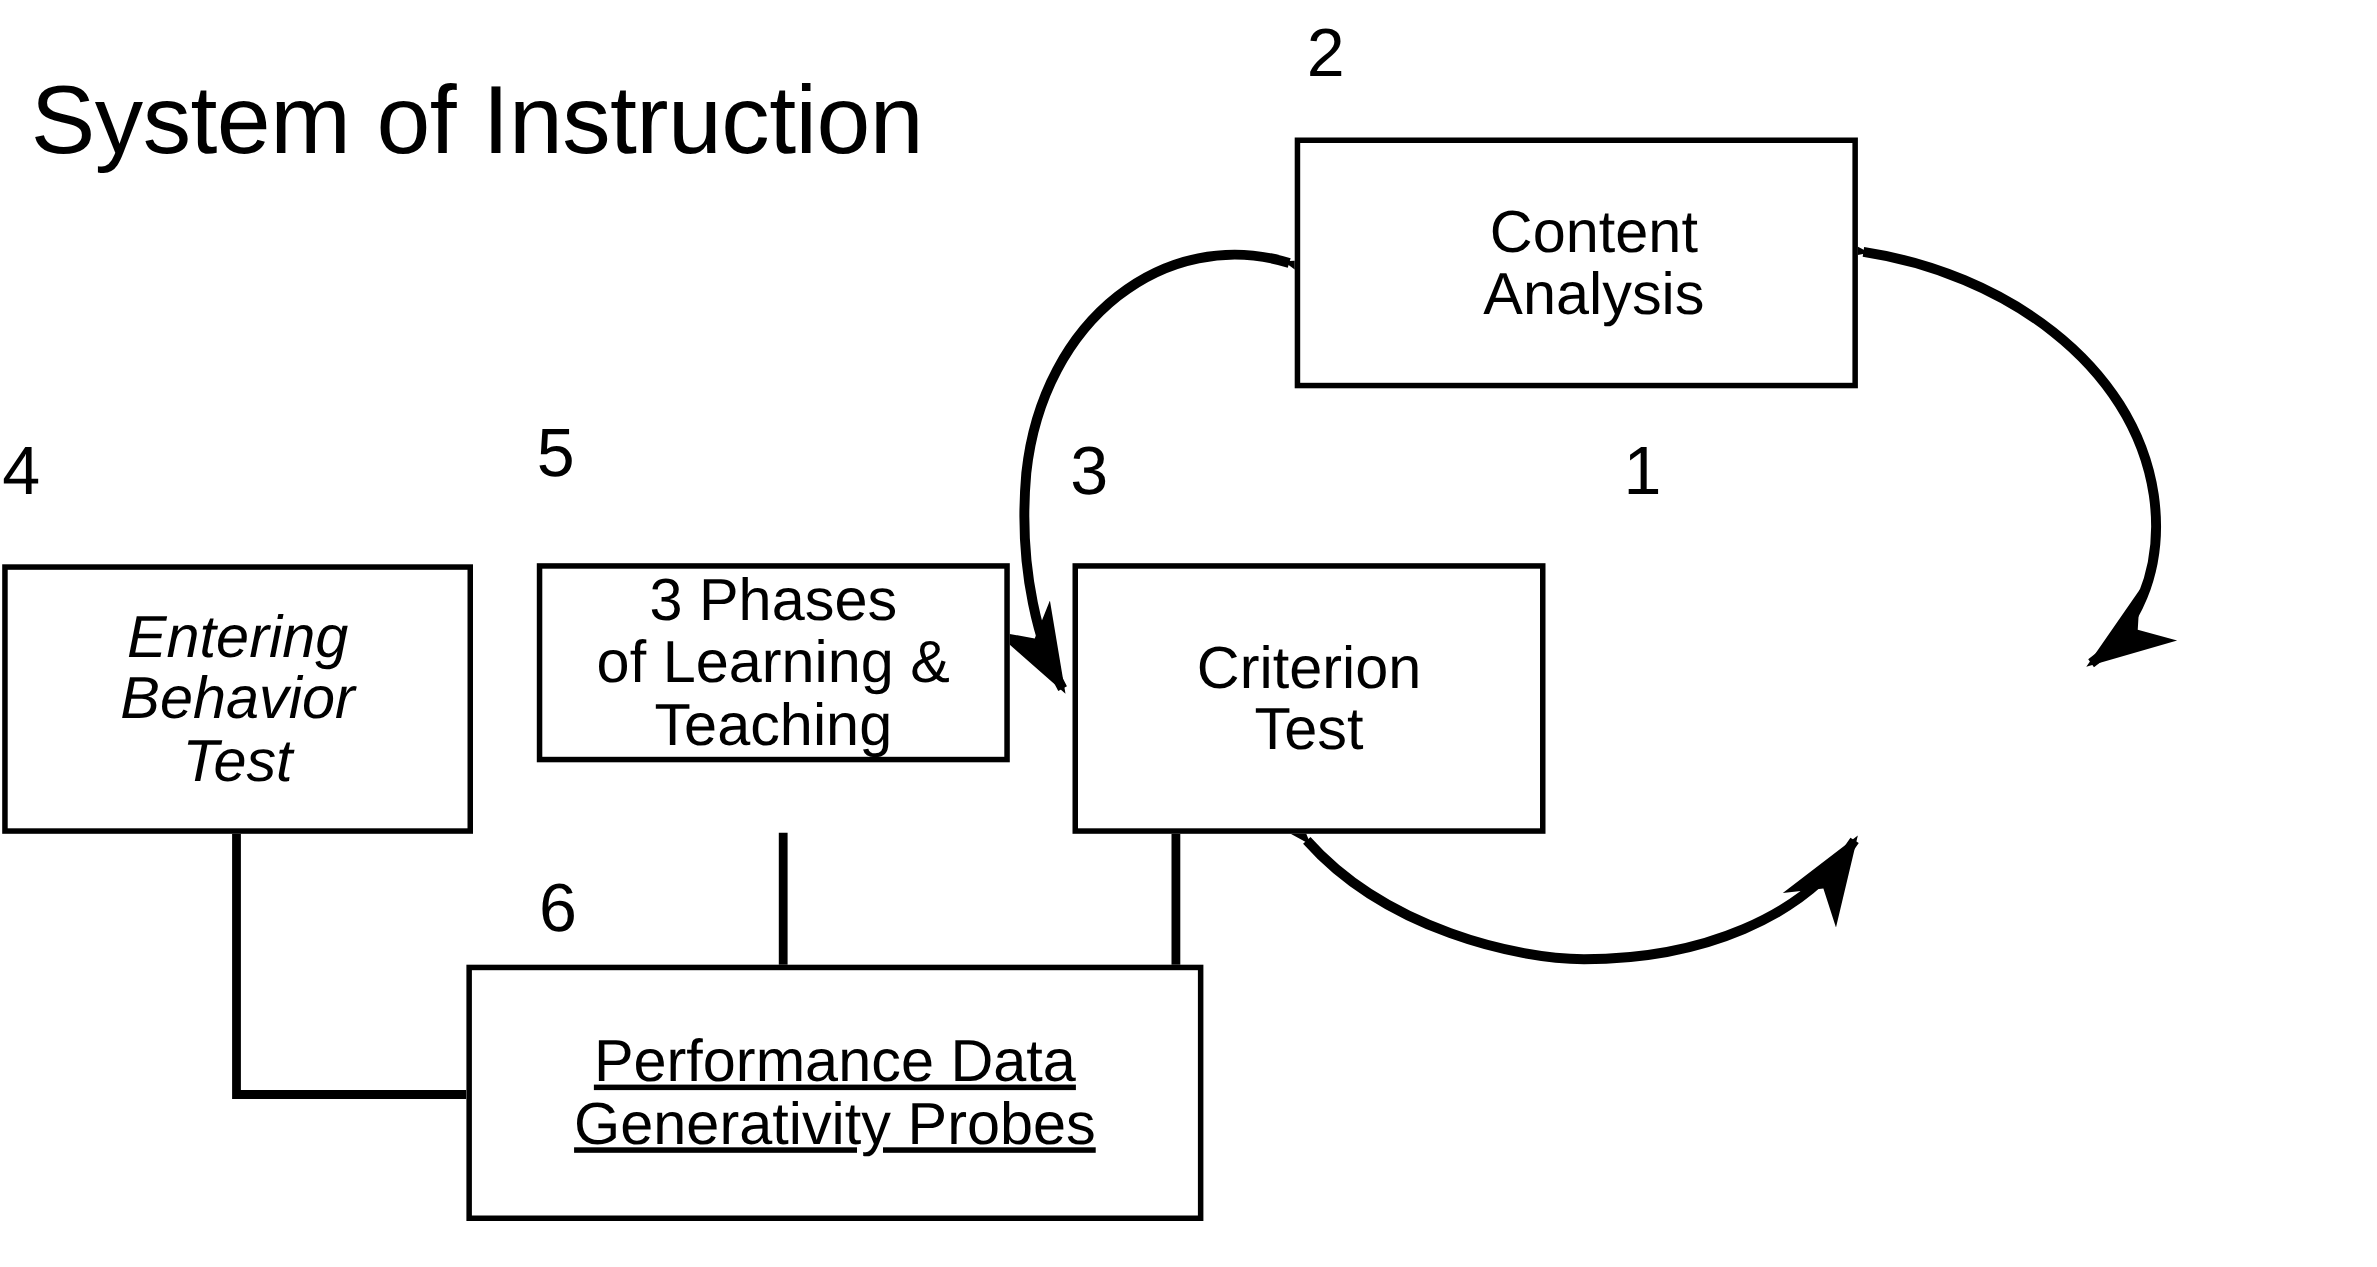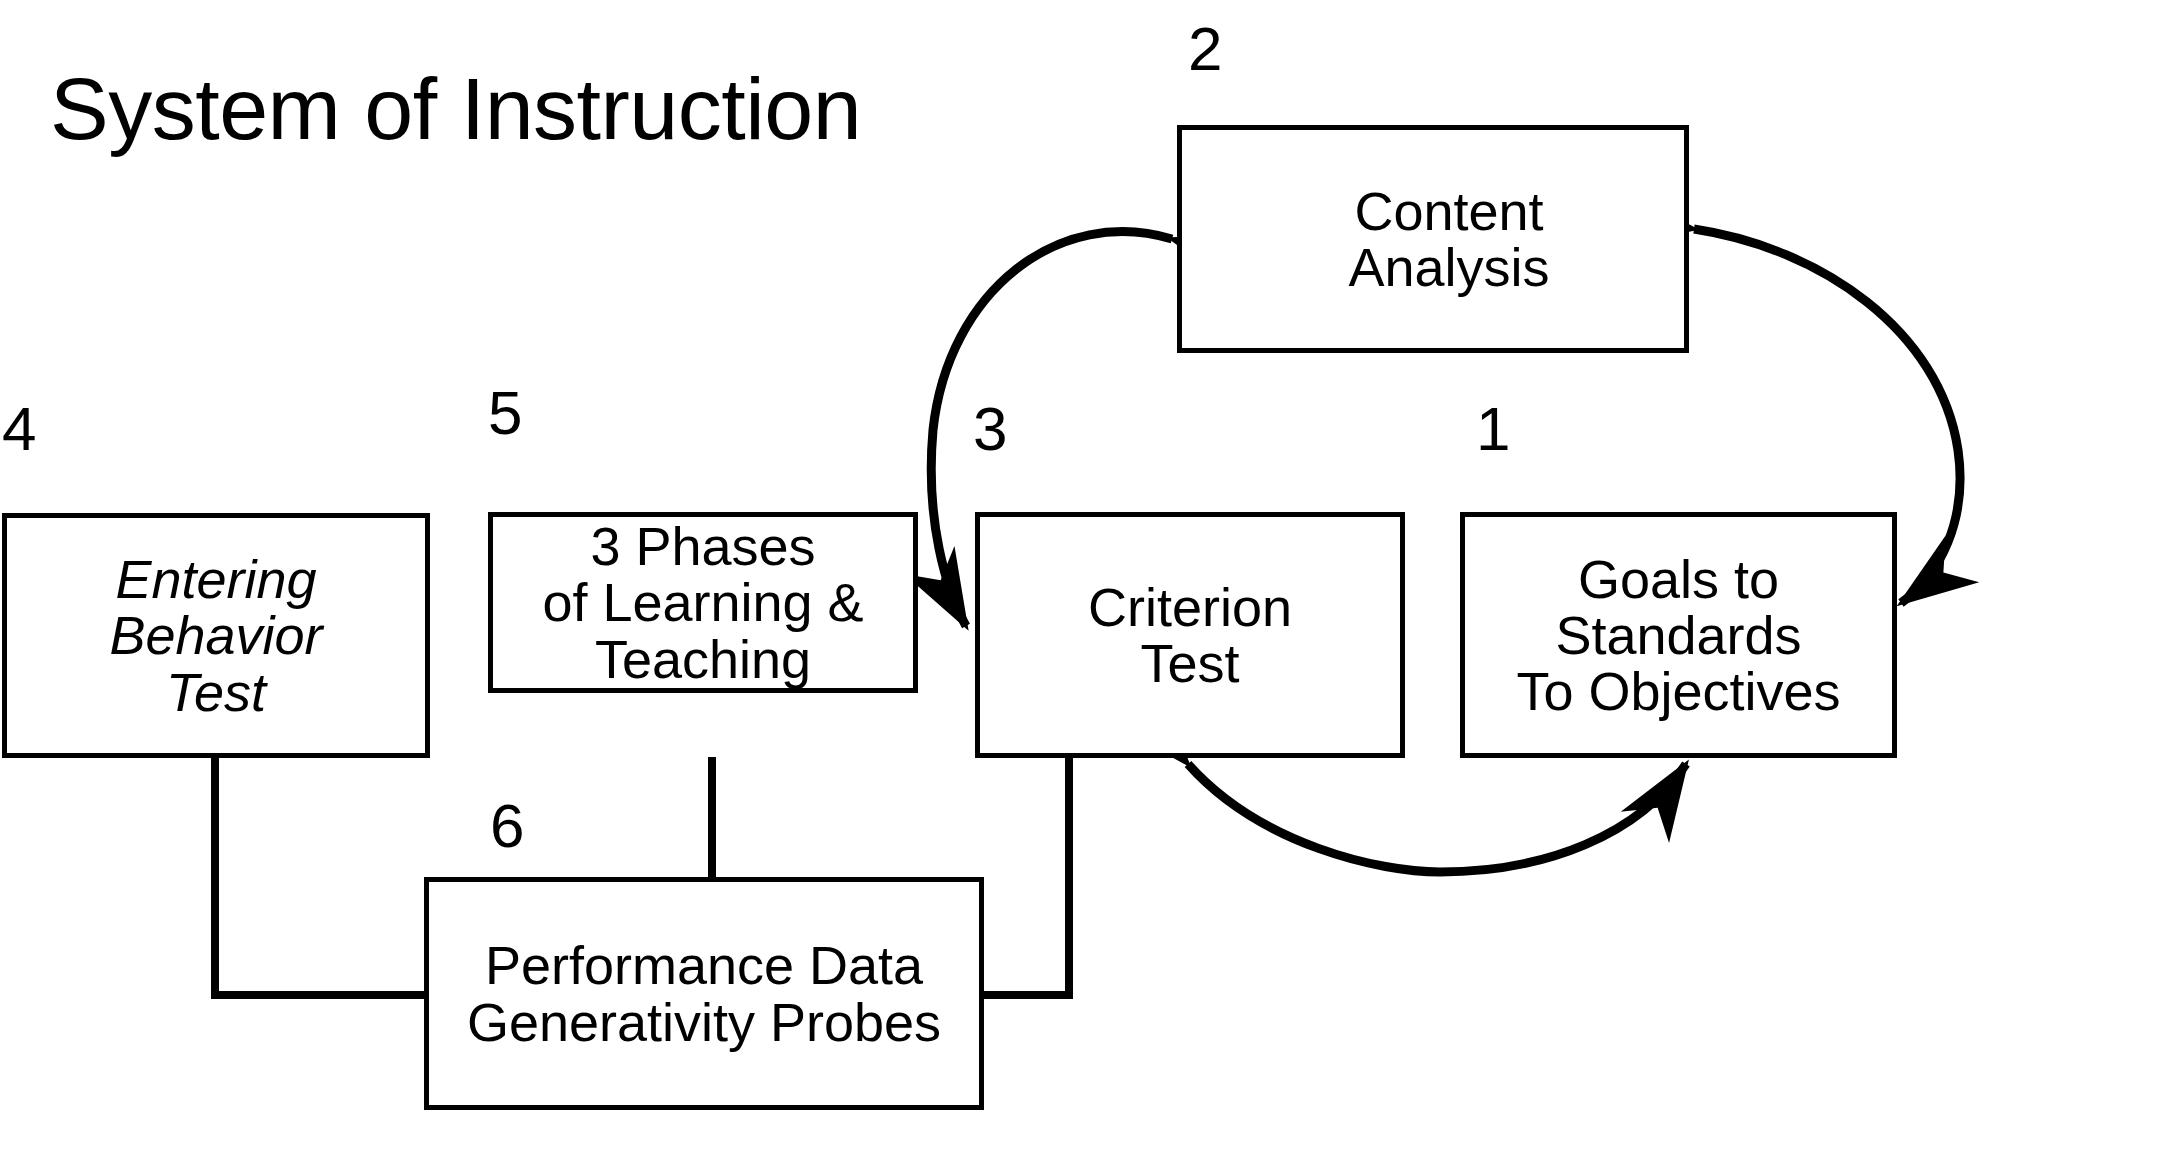--- a/index.html
+++ b/index.html
@@ -73,34 +73,29 @@
 
     <g>
       <path d="M1694,229 C1820,248 1940,330 1958,450 C1968,520 1940,575 1901,603" fill="none" stroke="#000" stroke-width="9" marker-start="url(#ah)" marker-end="url(#ah)"></path>
     </g>
 
     <g>
       <path d="M1188,764 C1260,845 1380,872 1440,872 C1545,872 1640,835 1686,764" fill="none" stroke="#000" stroke-width="9" marker-start="url(#ah)" marker-end="url(#ah)"></path>
     </g>
   </svg>
 
-  <div class="page-title" style="left:50px;top:65px;text-align:center;">System of Instruction</div>
+  <div class="page-title" style="left:28px;top:65px;text-align:center;">System of Instruction</div>
 
   <div class="step-number" style="left:1476px;top:398px;">1</div>
   <div class="step-number" style="left:1188px;top:18px;">2</div>
   <div class="step-number" style="left:973px;top:398px;">3</div>
   <div class="step-number" style="left:2px;top:398px;">4</div>
   <div class="step-number" style="left:488px;top:382px;">5</div>
   <div class="step-number" style="left:490px;top:795px;">6</div>
 
-  <div class="node" style="left:1460px;top:512px;width:437px;height:246px;">
-    <span class="node-label">Goals to
-Standards
-To Objectives</span>
-  </div>
 
   <div class="node" style="left:1177px;top:125px;width:512px;height:228px;padding-left:32px;">
     <span class="node-label">Content
 Analysis</span>
   </div>
 
   <div class="node" style="left:975px;top:512px;width:430px;height:246px;align-items:center;">
     <span class="node-label">Criterion
 Test</span>
   </div>
@@ -110,18 +105,18 @@
 Behavior
 Test</span>
   </div>
 
   <div class="node" style="left:488px;top:512px;width:430px;height:181px;justify-content:center;">
     <span class="node-label">3 Phases
 of Learning  &amp;
 Teaching</span>
   </div>
 
-  <div class="node" style="left:424px;top:877px;width:560px;height:233px;">
+  <div class="node" style="left:424px;top:877px;width:670px;height:233px;text-decoration:underline;">
     <span class="node-label">Performance Data
 Generativity Probes</span>
   </div>
 
 </div>
 
 </body></html>

